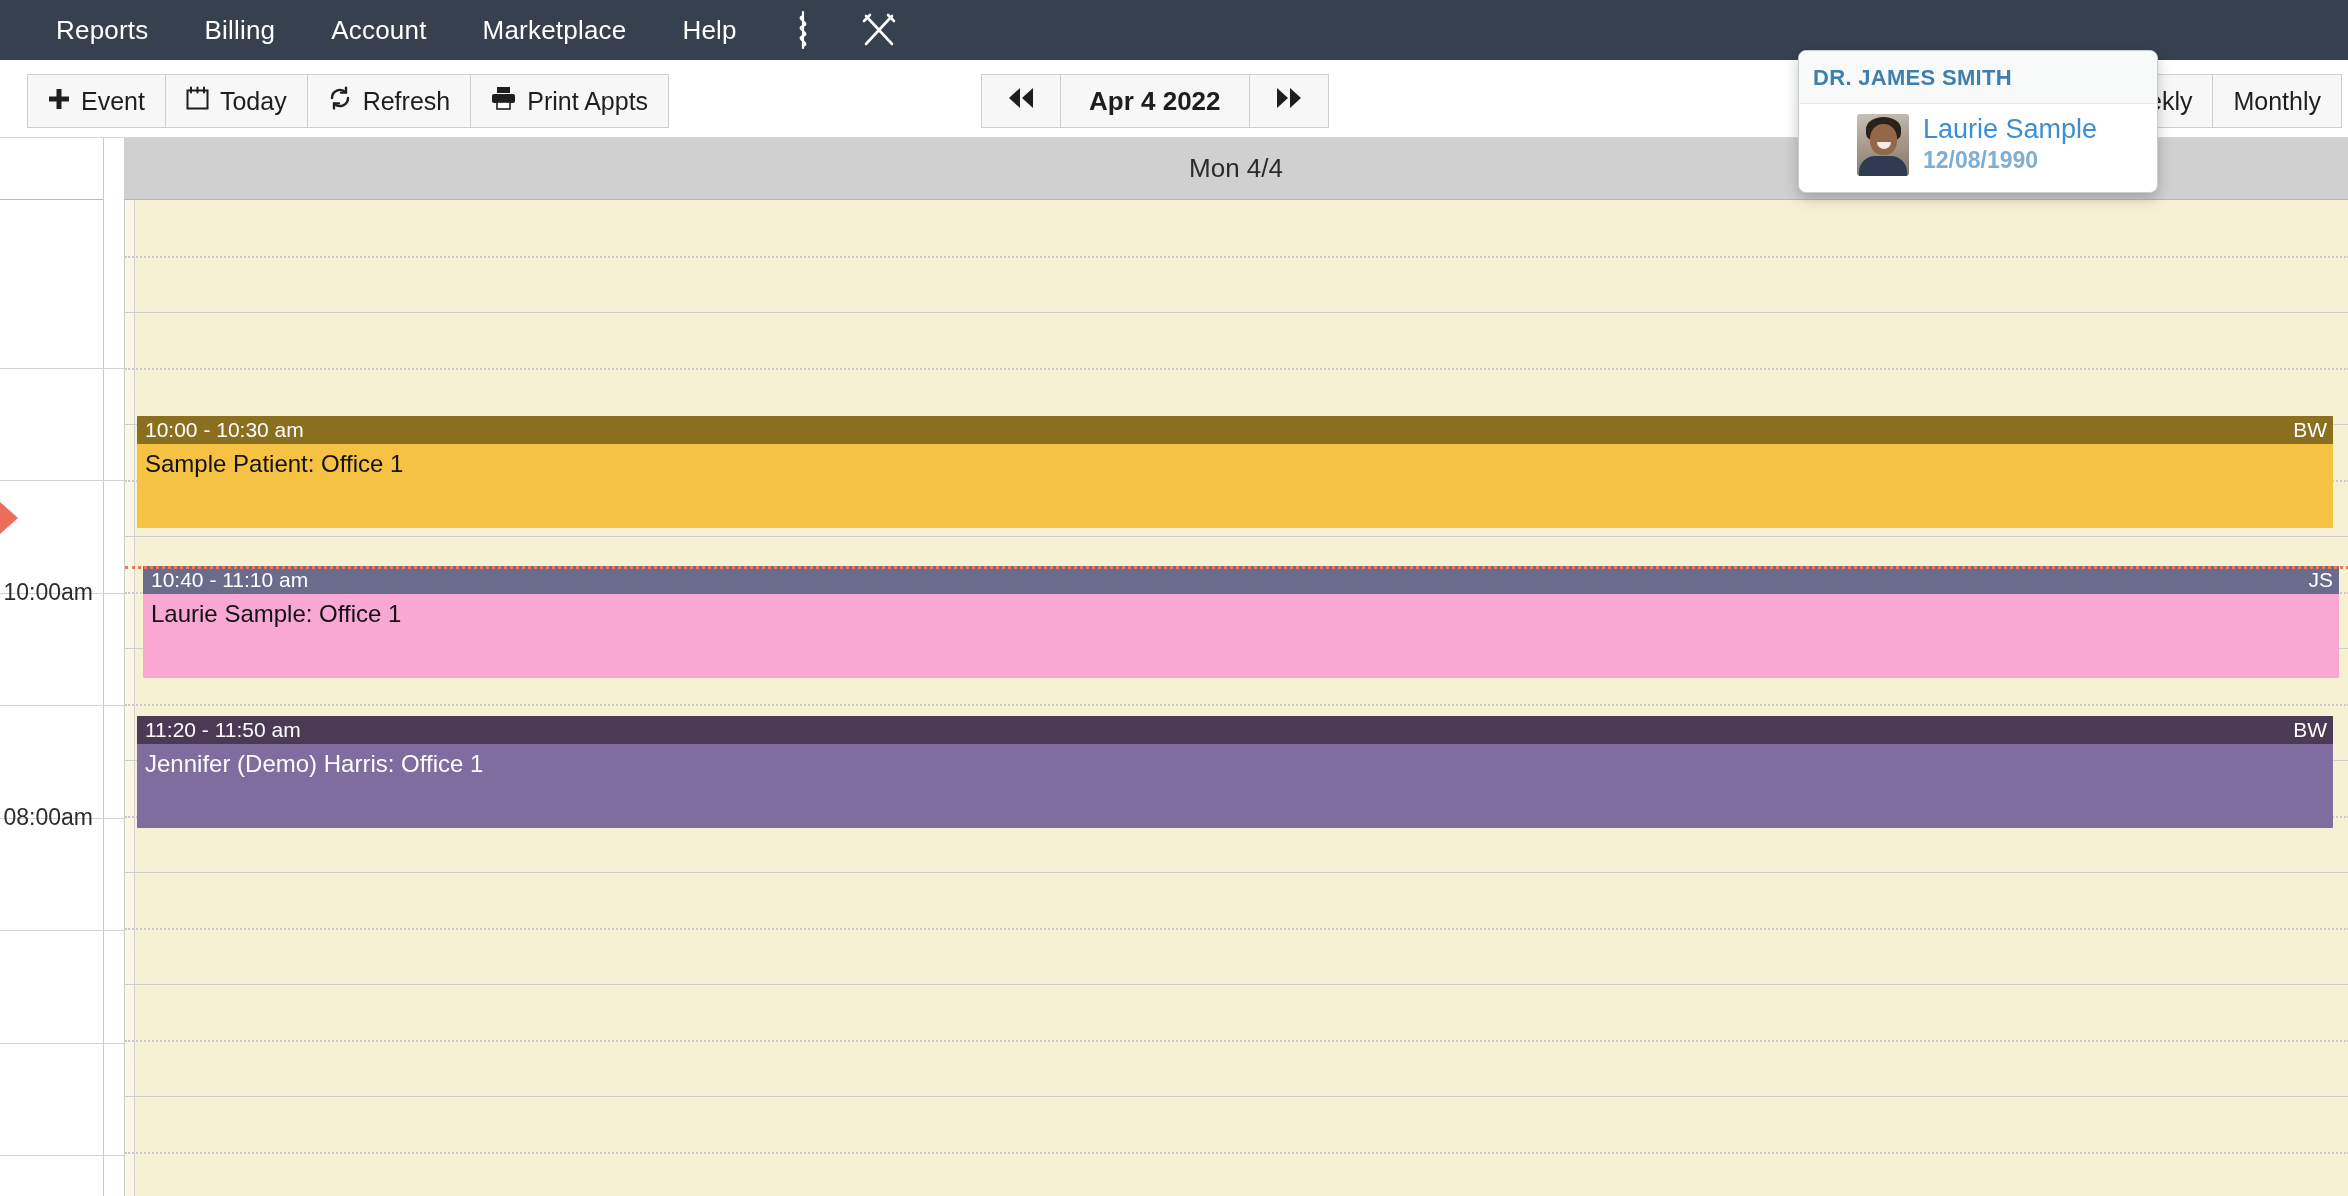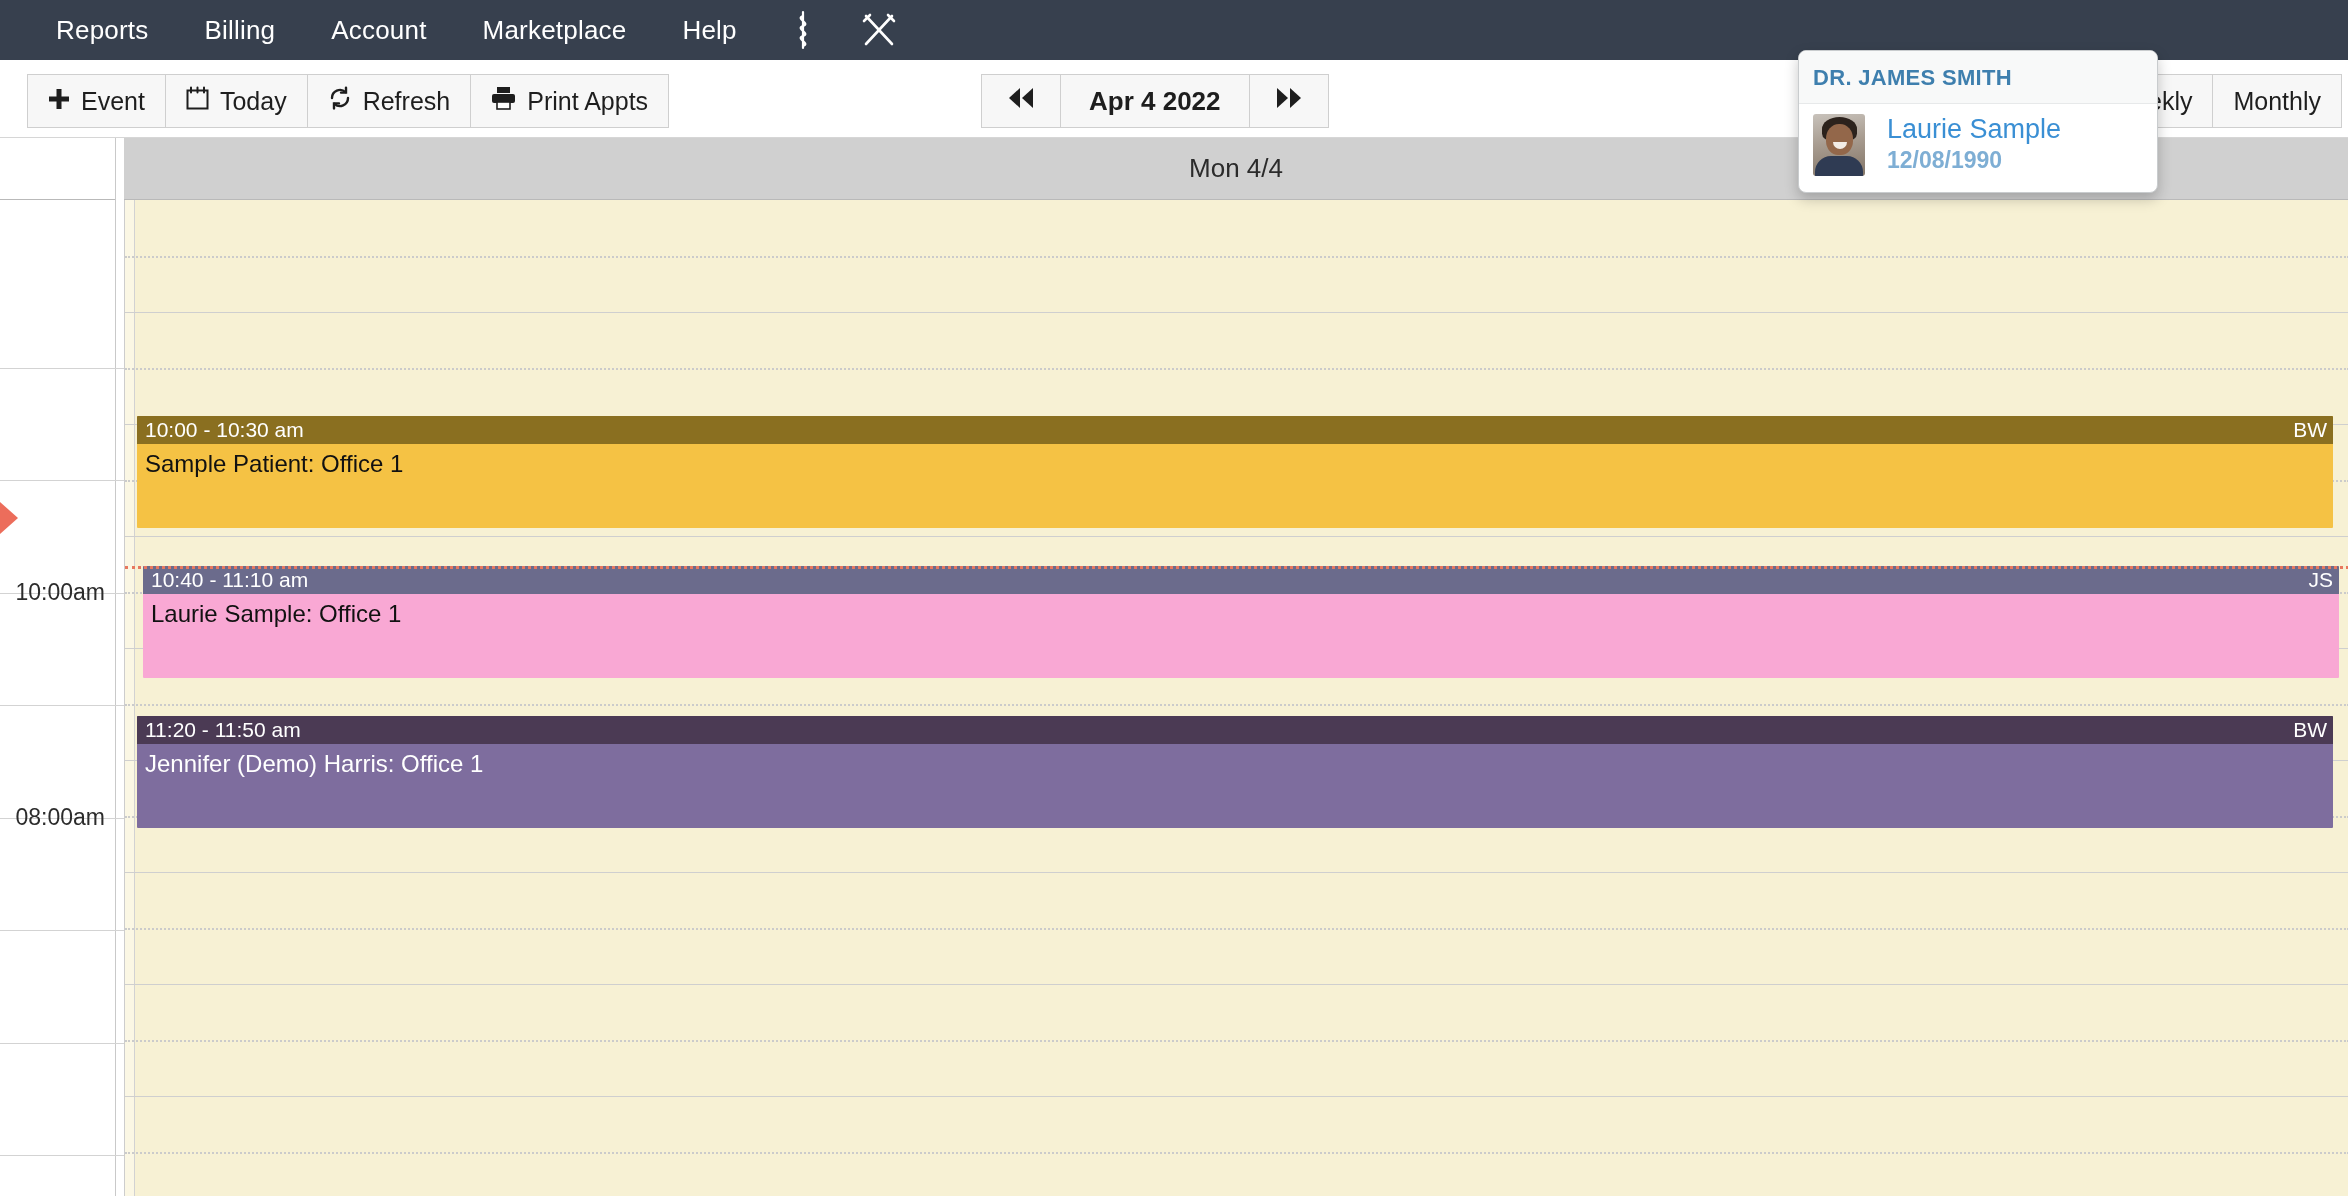--- a/index.html
+++ b/index.html
@@ -90,22 +90,22 @@
   }
   .dd-header {
     font-size: 22px; font-weight: bold;
     color: #3e7fae; letter-spacing: .3px;
     padding: 14px 14px 12px 14px;
     background: #f8f9f9;
     border-bottom: 1px solid #e7e9ea;
     text-transform: uppercase;
   }
   .dd-item {
-    display: flex; align-items: center; gap: 22px;
-    padding: 10px 14px 16px 14px; cursor: pointer;
+    display: flex; align-items: center; gap: 14px;
+    padding: 10px 14px 16px 14px; cursor: pointer; margin-left: 44px;
   }
   .dd-avatar {
     width: 52px; height: 62px; border-radius: 3px; flex: 0 0 auto;
     overflow: hidden; position: relative;
     background: linear-gradient(170deg,#c8c2bb 0%, #a89c90 45%, #837567 100%);
   }
   .dd-avatar .face {
     position: absolute; left: 13px; top: 10px;
     width: 27px; height: 31px; border-radius: 48% 48% 45% 45%;
     background: #93674a;
@@ -159,21 +159,21 @@
   .tb-btn.viewbtn { min-width: 108px; }
 
   
   .calendar {
     position: absolute; top: 138px; left: 0;
     width: 2348px; height: 1058px;
     background: #ffffff;
   }
   .gutter {
     position: absolute; left: 0; top: 0;
-    width: 116px; height: 1058px;
+    width: 104px; height: 1058px;
     border-right: 1px solid #c9c9c9;
     background: #fff;
   }
   .gutter-head {
     height: 62px; border-bottom: 1px solid #b9b9b9; background:#fff;
   }
   .hour-label {
     position: absolute; right: 10px;
     font-size: 23px; color: #2c2c2c;
     transform: translateY(-14px);

